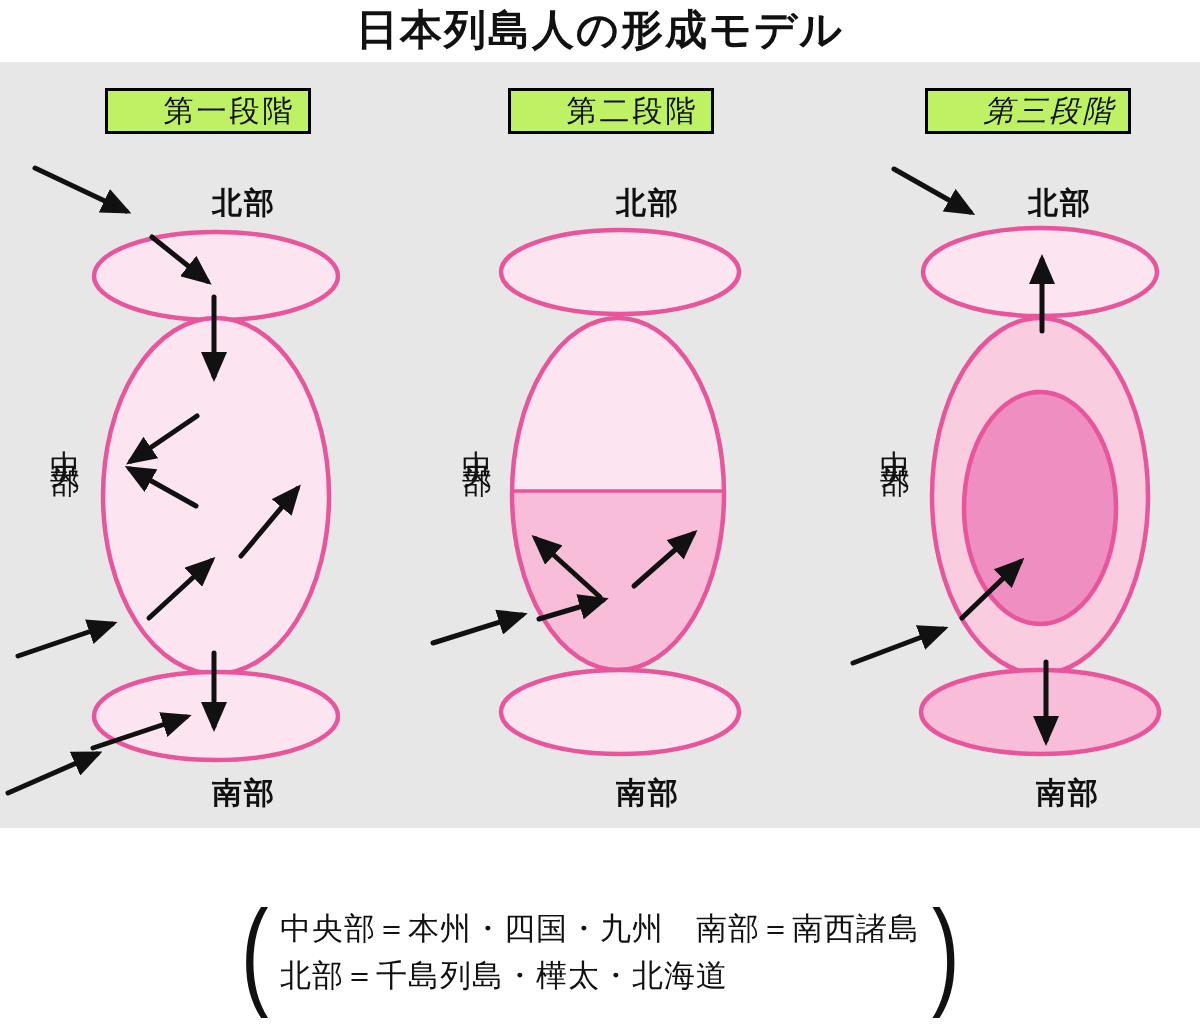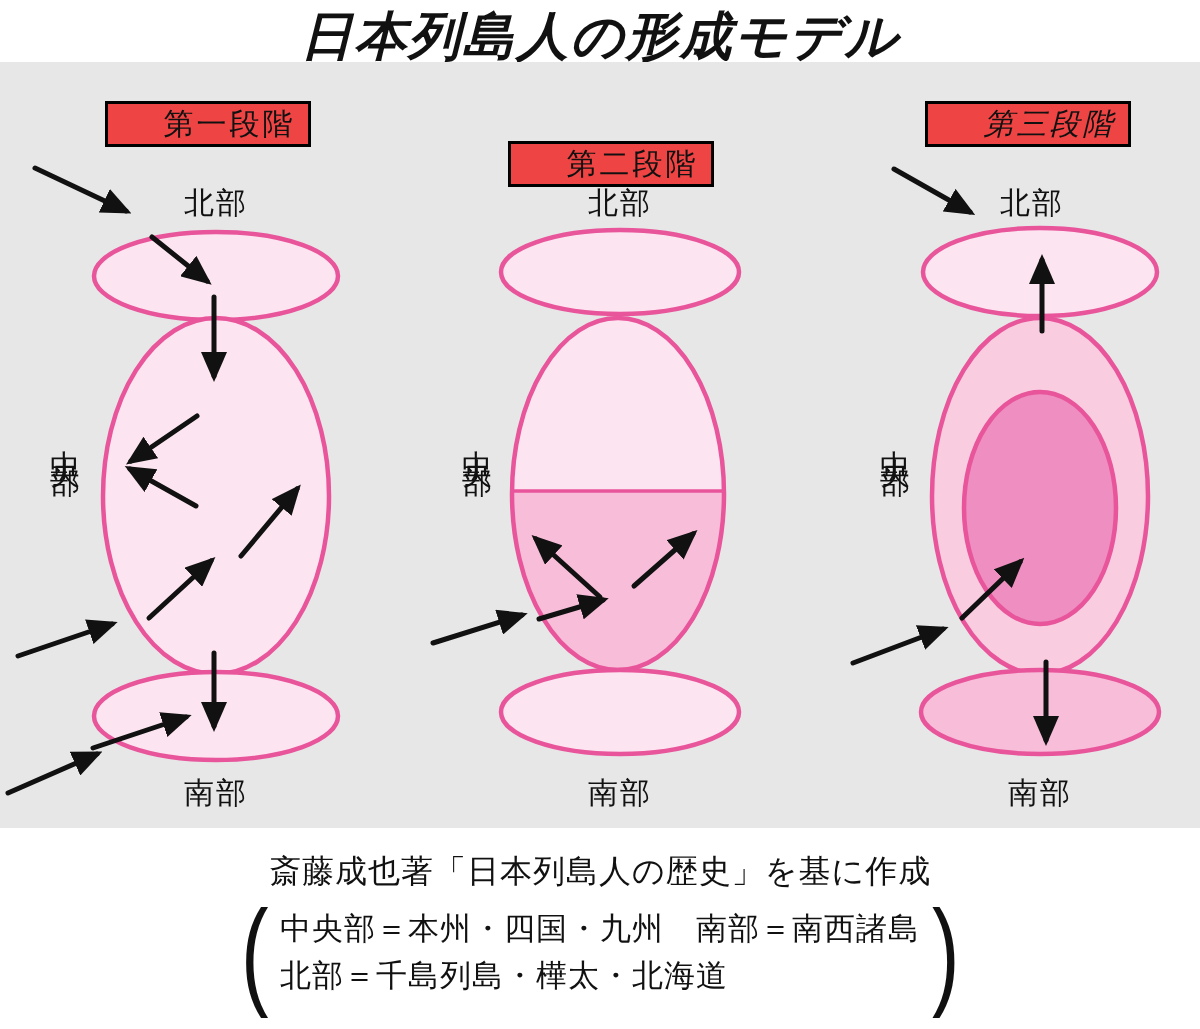--- a/index.html
+++ b/index.html
@@ -6,43 +6,43 @@
   html,body { background:#ffffff; }
   body {
     width:1200px; height:1029px;
     font-family:"Liberation Sans","DejaVu Sans",sans-serif;
     color:#111111;
   }
   .page { position:relative; width:1200px; height:1029px; overflow:hidden; background:#ffffff; }
 
   .title {
     position:absolute; top:2px; left:0; width:100%;
-    text-align:center; font-size:52px; font-weight:bold; letter-spacing:2px;font-style:italic;
+    text-align:center; font-size:42px; font-weight:bold; letter-spacing:2px;
   }
 
   .panel {
     position:absolute; top:62px; left:0; width:1200px; height:766px;
     background:#e7e7e8;
   }
 
   svg.diagram { position:absolute; top:62px; left:0; }
 
   .stage-box {
-    position:absolute; top:101px; width:206px; height:46px;
-    background:#ef4444; border:3px solid #000000;
+    position:absolute; top:88px; width:206px; height:46px;
+    background:#bef264; border:3px solid #000000;
     display:flex; align-items:center; justify-content:center;
     font-size:30px; letter-spacing:3px;padding-left:43px;
   }
   .stage-box.s1 { left:105px; }
-  .stage-box.s2 { left:508px;margin-top:40px; }
+  .stage-box.s2 { left:508px; }
   .stage-box.s3 { left:925px;font-style:italic; }
 
   .h-label {
-    position:absolute; width:120px; text-align:center;
-    font-size:30px; letter-spacing:2px;
+    position:absolute; width:120px; text-align:right;
+    font-size:30px; letter-spacing:2px;font-weight:bold;
   }
   .north1 { left:156px; top:183px; }
   .north2 { left:560px; top:183px; }
   .north3 { left:972px; top:183px; }
   .south1 { left:156px; top:773px; }
   .south2 { left:560px; top:773px; }
   .south3 { left:980px; top:773px; }
 
   .v-label {
     position:absolute; font-size:30px;
@@ -148,21 +148,20 @@
   <div class="h-label north1">北部</div>
   <div class="h-label north2">北部</div>
   <div class="h-label north3">北部</div>
   <div class="v-label central1">中央部</div>
   <div class="v-label central2">中央部</div>
   <div class="v-label central3">中央部</div>
   <div class="h-label south1">南部</div>
   <div class="h-label south2">南部</div>
   <div class="h-label south3">南部</div>
 
-  <div class="source">斎藤成也著「日本列島人の歴史」を基に作成</div>
   <div class="note">
     <span class="paren">(</span>
     <div class="note-lines">
       <div>中央部＝本州・四国・九州　南部＝南西諸島</div>
       <div>北部＝千島列島・樺太・北海道</div>
     </div>
     <span class="paren">)</span>
   </div>
 
 </div>

